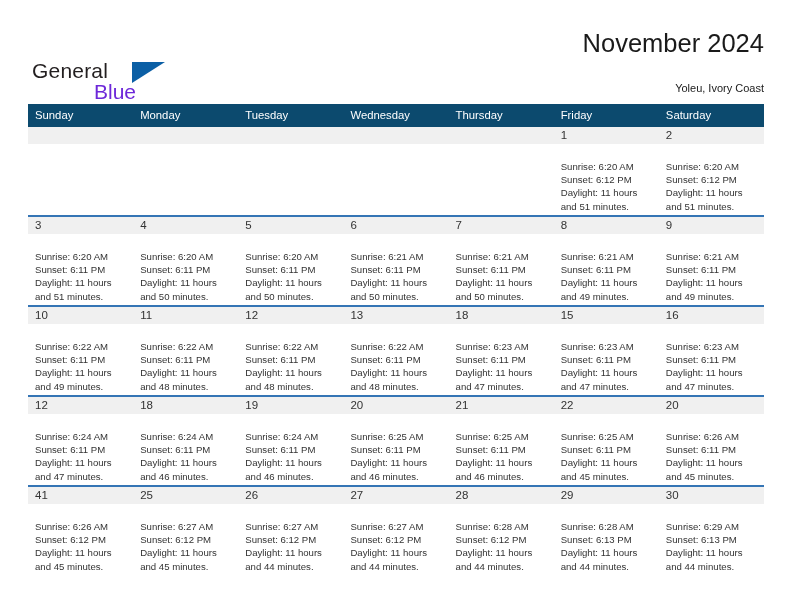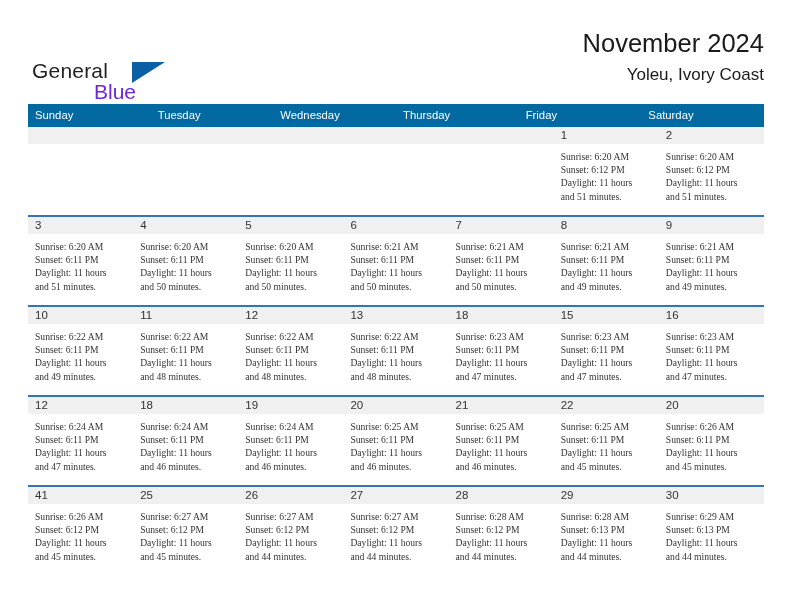--- a/index.html
+++ b/index.html
@@ -71,38 +71,38 @@
     text-align: right;
   }
   .cal-title {
     font-size: 25.5px;
     font-weight: normal;
     color: #1a1a1a;
     line-height: 30px;
     white-space: nowrap;
   }
   .cal-sub {
-    margin-top: 9px;
-    font-size: 17px;
+    margin-top: 22px;
+    font-size: 11px;
     color: #1a1a1a;
     line-height: 16px;
     white-space: nowrap;
     text-align: right;
   }
 
   
   .calendar {
     position: absolute;
     left: 28px;
     top: 104px;
     width: 736px;
   }
   .dow-row {
     display: flex;
-    background: #0369a1;
+    background: #0c4a6e;
   }
   .dow-cell {
     flex: 1 1 0;
     box-sizing: border-box;
     padding: 4px 0 5px 7px;
     font-size: 11.3px;
     color: #ffffff;
     line-height: 14px;
     white-space: nowrap;
   }
@@ -128,25 +128,24 @@
     box-sizing: border-box;
     padding-left: 7px;
     font-size: 11.5px;
     line-height: 17px;
     color: #333333;
   }
   .day-cell.empty .daynum-band {
     background: #f0f0f0;
   }
   .day-info {
-    padding: 6px 7px 0 7px;
+    padding: 16px 7px 0 7px;
     font-size: 9.6px;
     line-height: 13.2px;
     color: #333333;
-    font-family: Liberation Serif, serif;
   }
   .day-info div {
     white-space: nowrap;
   }
 </style>
 </head>
 <body>
 
 <div class="page">
 
@@ -162,20 +161,21 @@
       <div class="cal-title">November 2024</div>
       <div class="cal-sub">Yoleu, Ivory Coast</div>
     </div>
 
   </div>
 
   <div class="calendar">
 
     <div class="dow-row">
       <div class="dow-cell">Sunday</div>
+      <div class="dow-cell">Monday</div>
       <div class="dow-cell">Tuesday</div>
       <div class="dow-cell">Wednesday</div>
       <div class="dow-cell">Thursday</div>
       <div class="dow-cell">Friday</div>
       <div class="dow-cell">Saturday</div>
     </div>
 
     <div id="weeks-container">
         <div class="week-row first">
           <div class="day-cell empty">

